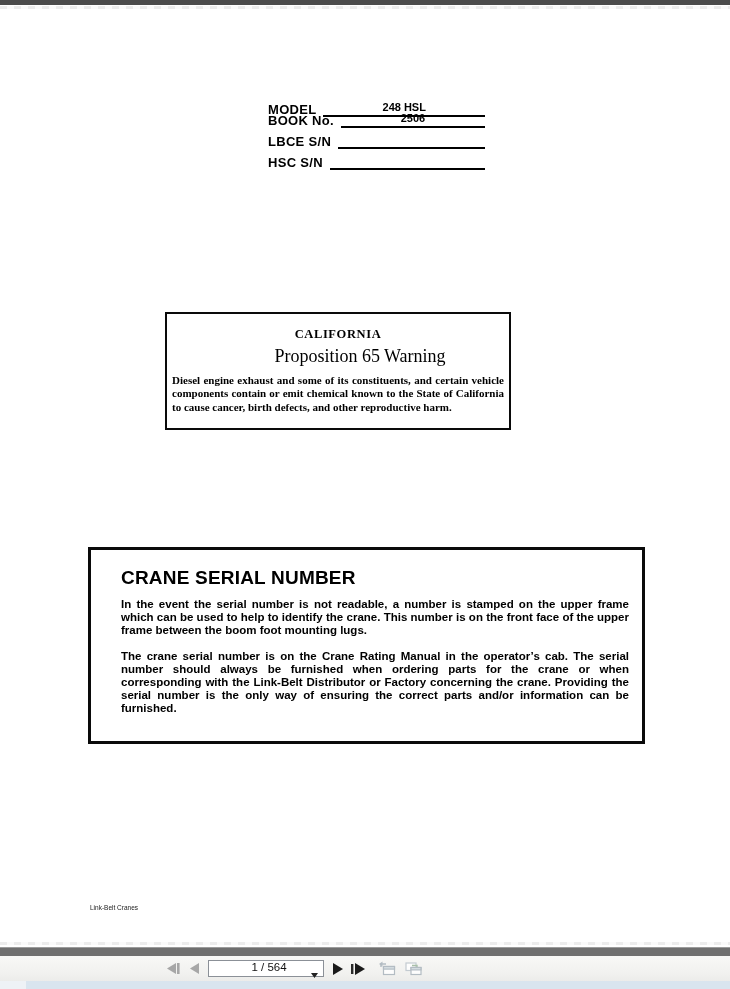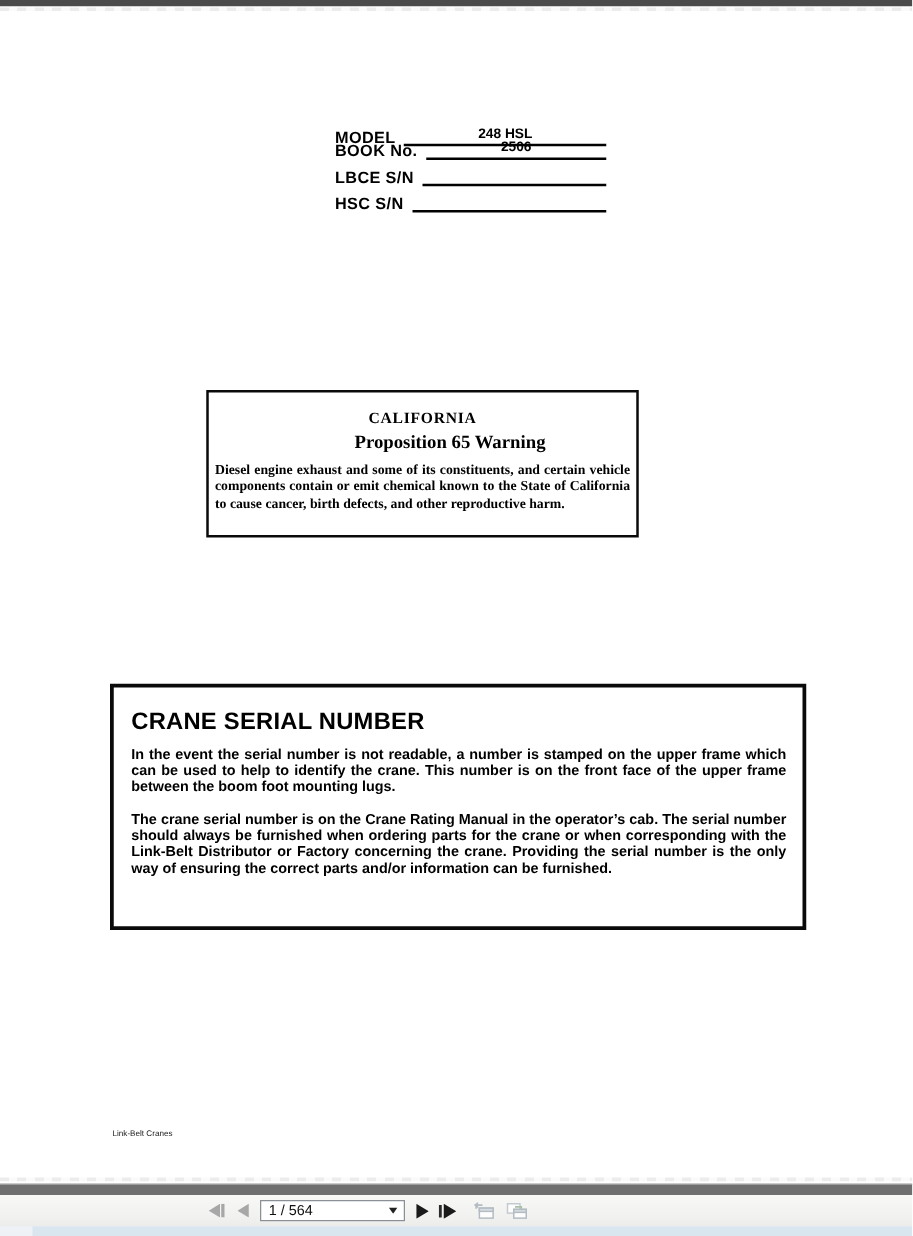--- a/index.html
+++ b/index.html
@@ -46,30 +46,30 @@
     display: flex; align-items: flex-end; justify-content: center;
   }
   .hdr-value { font-weight: bold; font-size: 11px; line-height: 1; padding-bottom: 2px; }
 
   .prop65-box {
     position: absolute; left: 165px; top: 303px; width: 346px; height: 118px;
     border: 2px solid #0a0a0a; background: #fff;
     font-family: "Liberation Serif", serif; text-align: center;
   }
   .prop65-title { font-weight: bold; font-size: 12.5px; letter-spacing: 0.6px; margin-top: 13px; }
-  .prop65-subtitle { font-weight: bold; font-size: 15px; margin-top: 4px; padding-left: 44px; }
+  .prop65-subtitle { font-weight: normal; font-size: 18px; margin-top: 4px; padding-left: 44px; }
   .prop65-body {
     font-weight: bold; font-size: 11px; line-height: 13.4px;
     text-align: justify; width: 332px; margin: 7px auto 0 auto;
   }
 
   .serial-box {
     position: absolute; left: 88px; top: 538px; width: 557px; height: 197px;
     border: 3px solid #0a0a0a; background: #fff;
-    padding: 17px 13px 0 14px;
+    padding: 17px 13px 0 30px;
   }
   .serial-title { font-weight: bold; font-size: 19px; letter-spacing: 0.2px; }
   .serial-para {
     font-weight: bold; font-size: 11.5px; line-height: 13px;
     text-align: justify; margin-top: 9px;
   }
   .serial-para + .serial-para { margin-top: 13px; }
 
   .footer-brand {
     position: absolute; left: 90px; top: 895px;
@@ -91,21 +91,21 @@
   .tb-btn svg { display: block; }
   .m-r10 { margin-right: 10px; }
   .m-r8  { margin-right: 8px; }
   .m-r13 { margin-right: 13px; }
   .m-r7  { margin-right: 7px; }
 
   .page-combo {
     width: 116px; height: 17px; background: #fff;
     border: 1px solid #8b9097;
     display: flex; align-items: center;
-    margin-right: 9px; cursor: text;
+    margin-right: 9px; cursor: text; flex-direction: column;
   }
   .page-combo-text { font-size: 11.5px; padding-left: 6px; color: #111; }
   .combo-arrow { margin-left: auto; margin-right: 5px; display: flex; align-items: center; cursor: pointer; }
 
   .status-strip {
     position: absolute; left: 0; top: 981px; width: 730px; height: 8px;
     background: #d9e5ef;
   }
   .status-corner {
     position: absolute; left: 0; top: 0; width: 26px; height: 8px;

